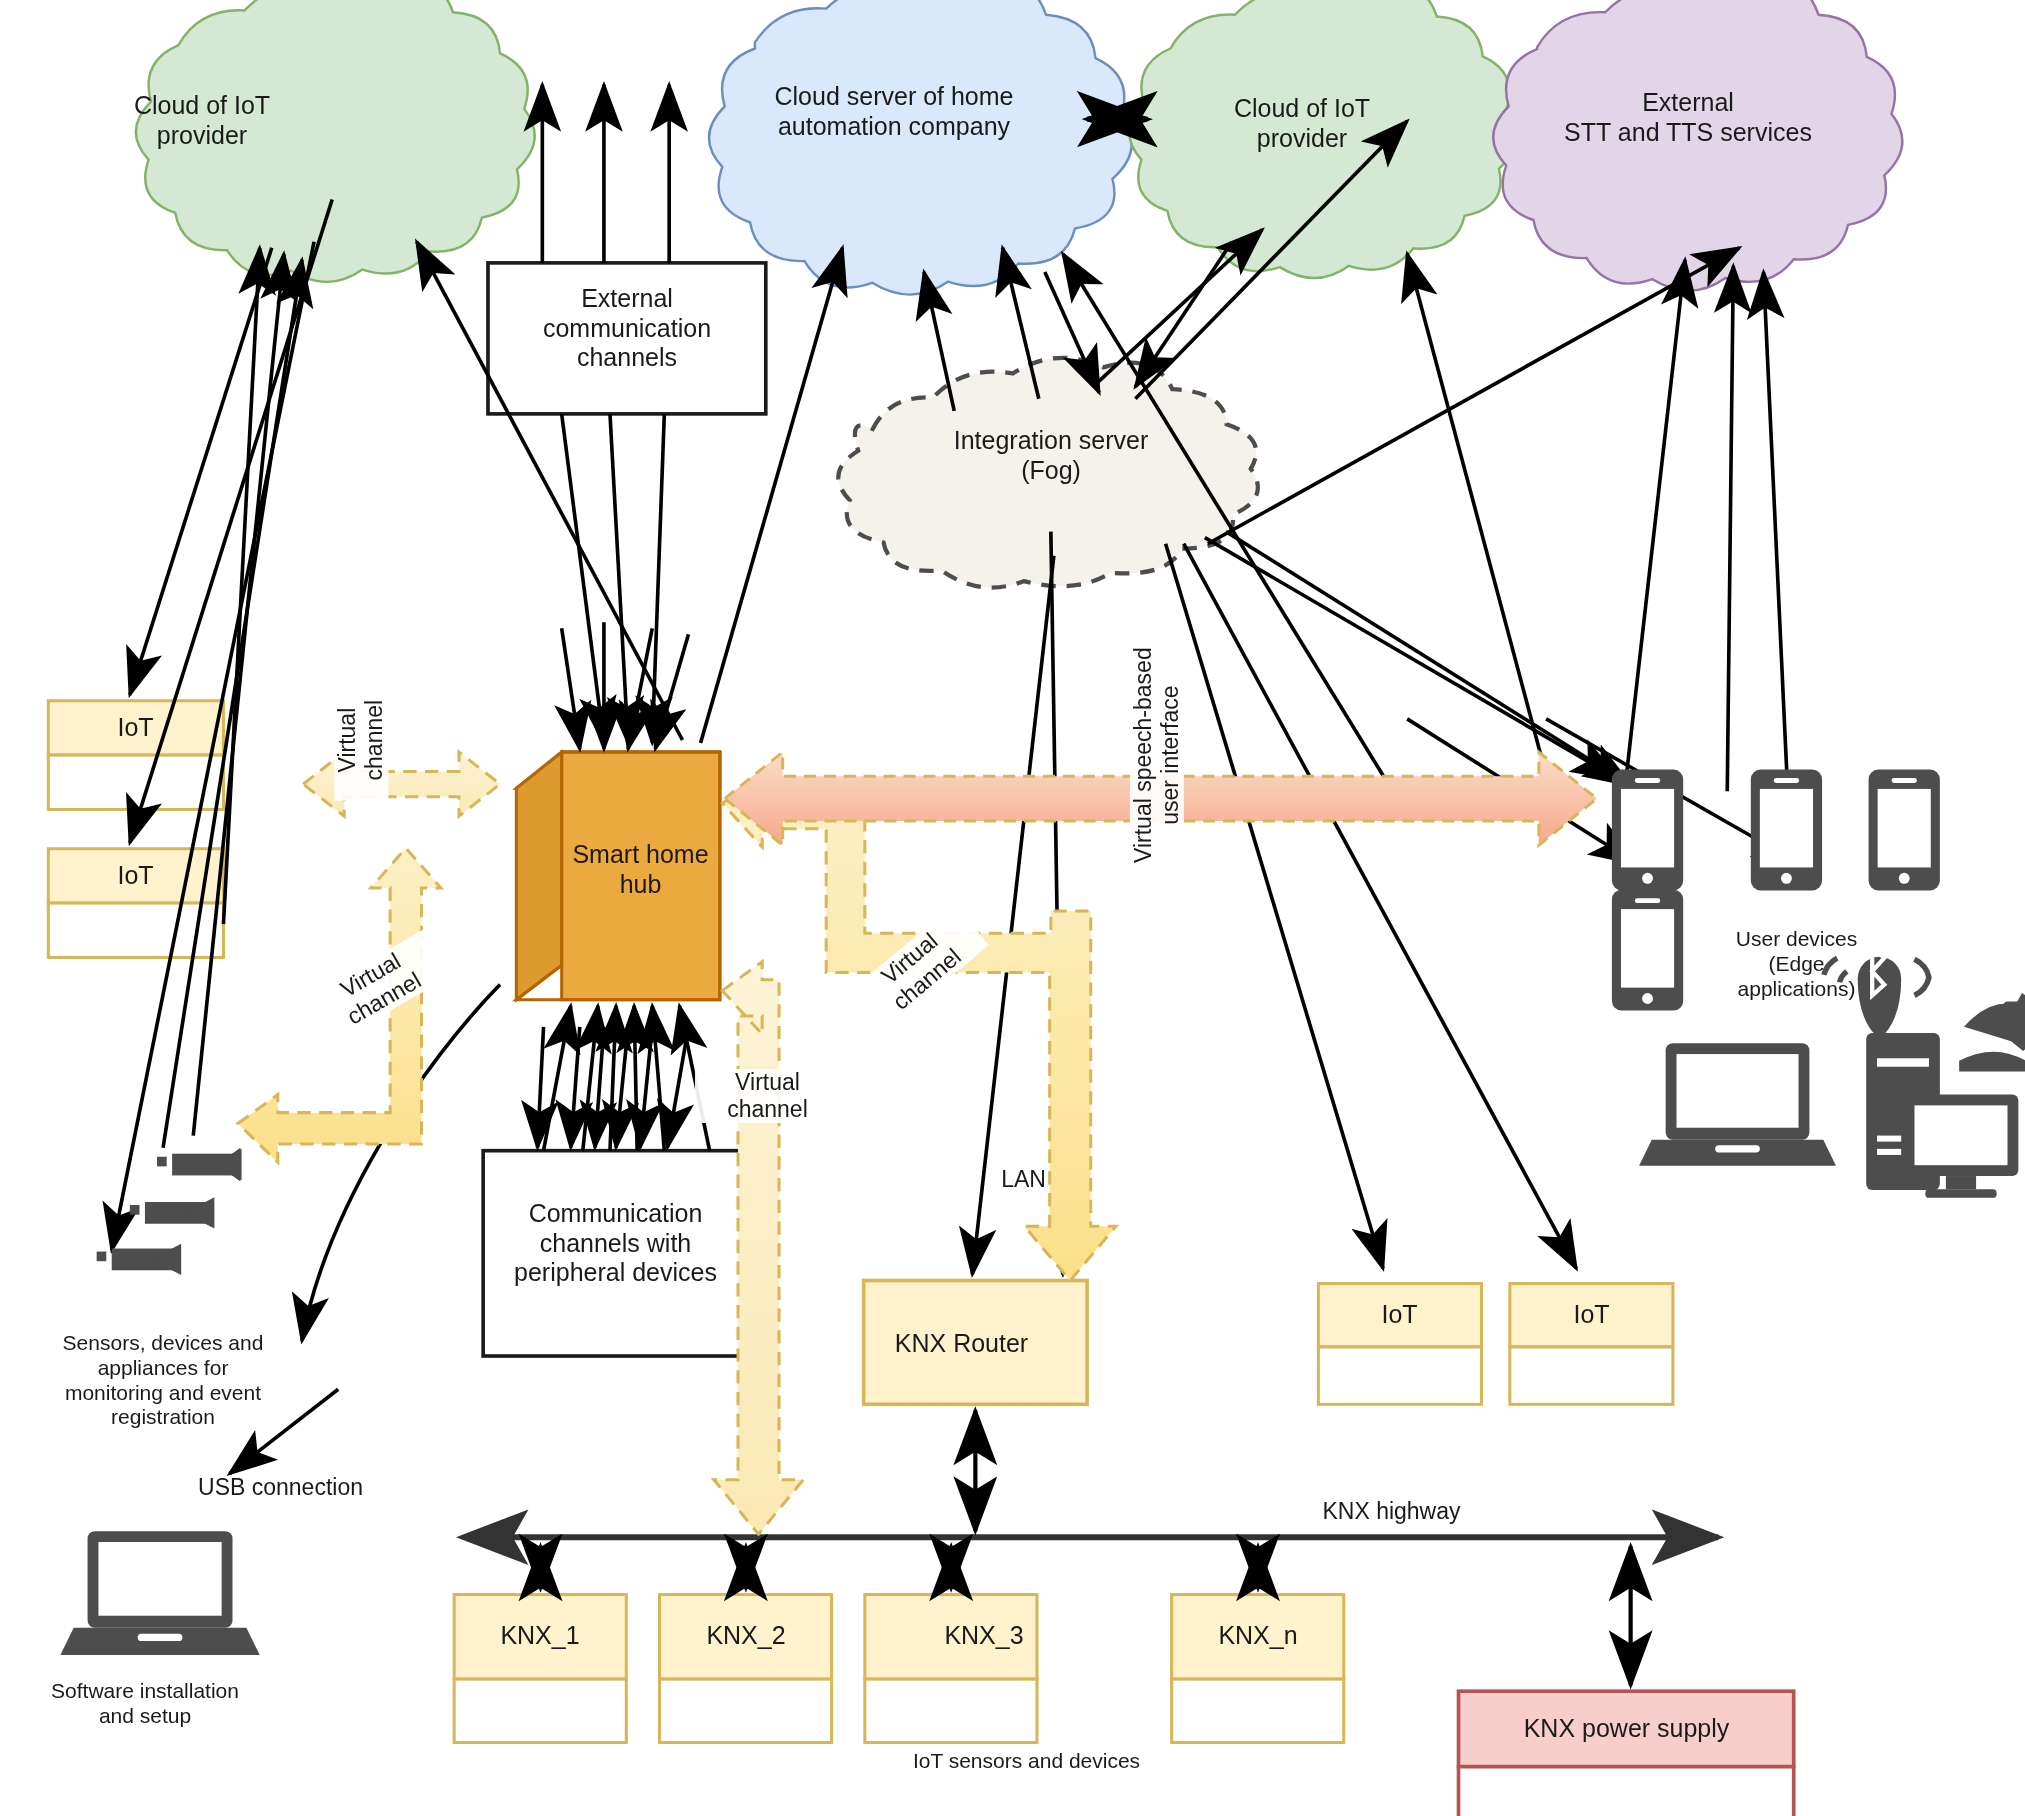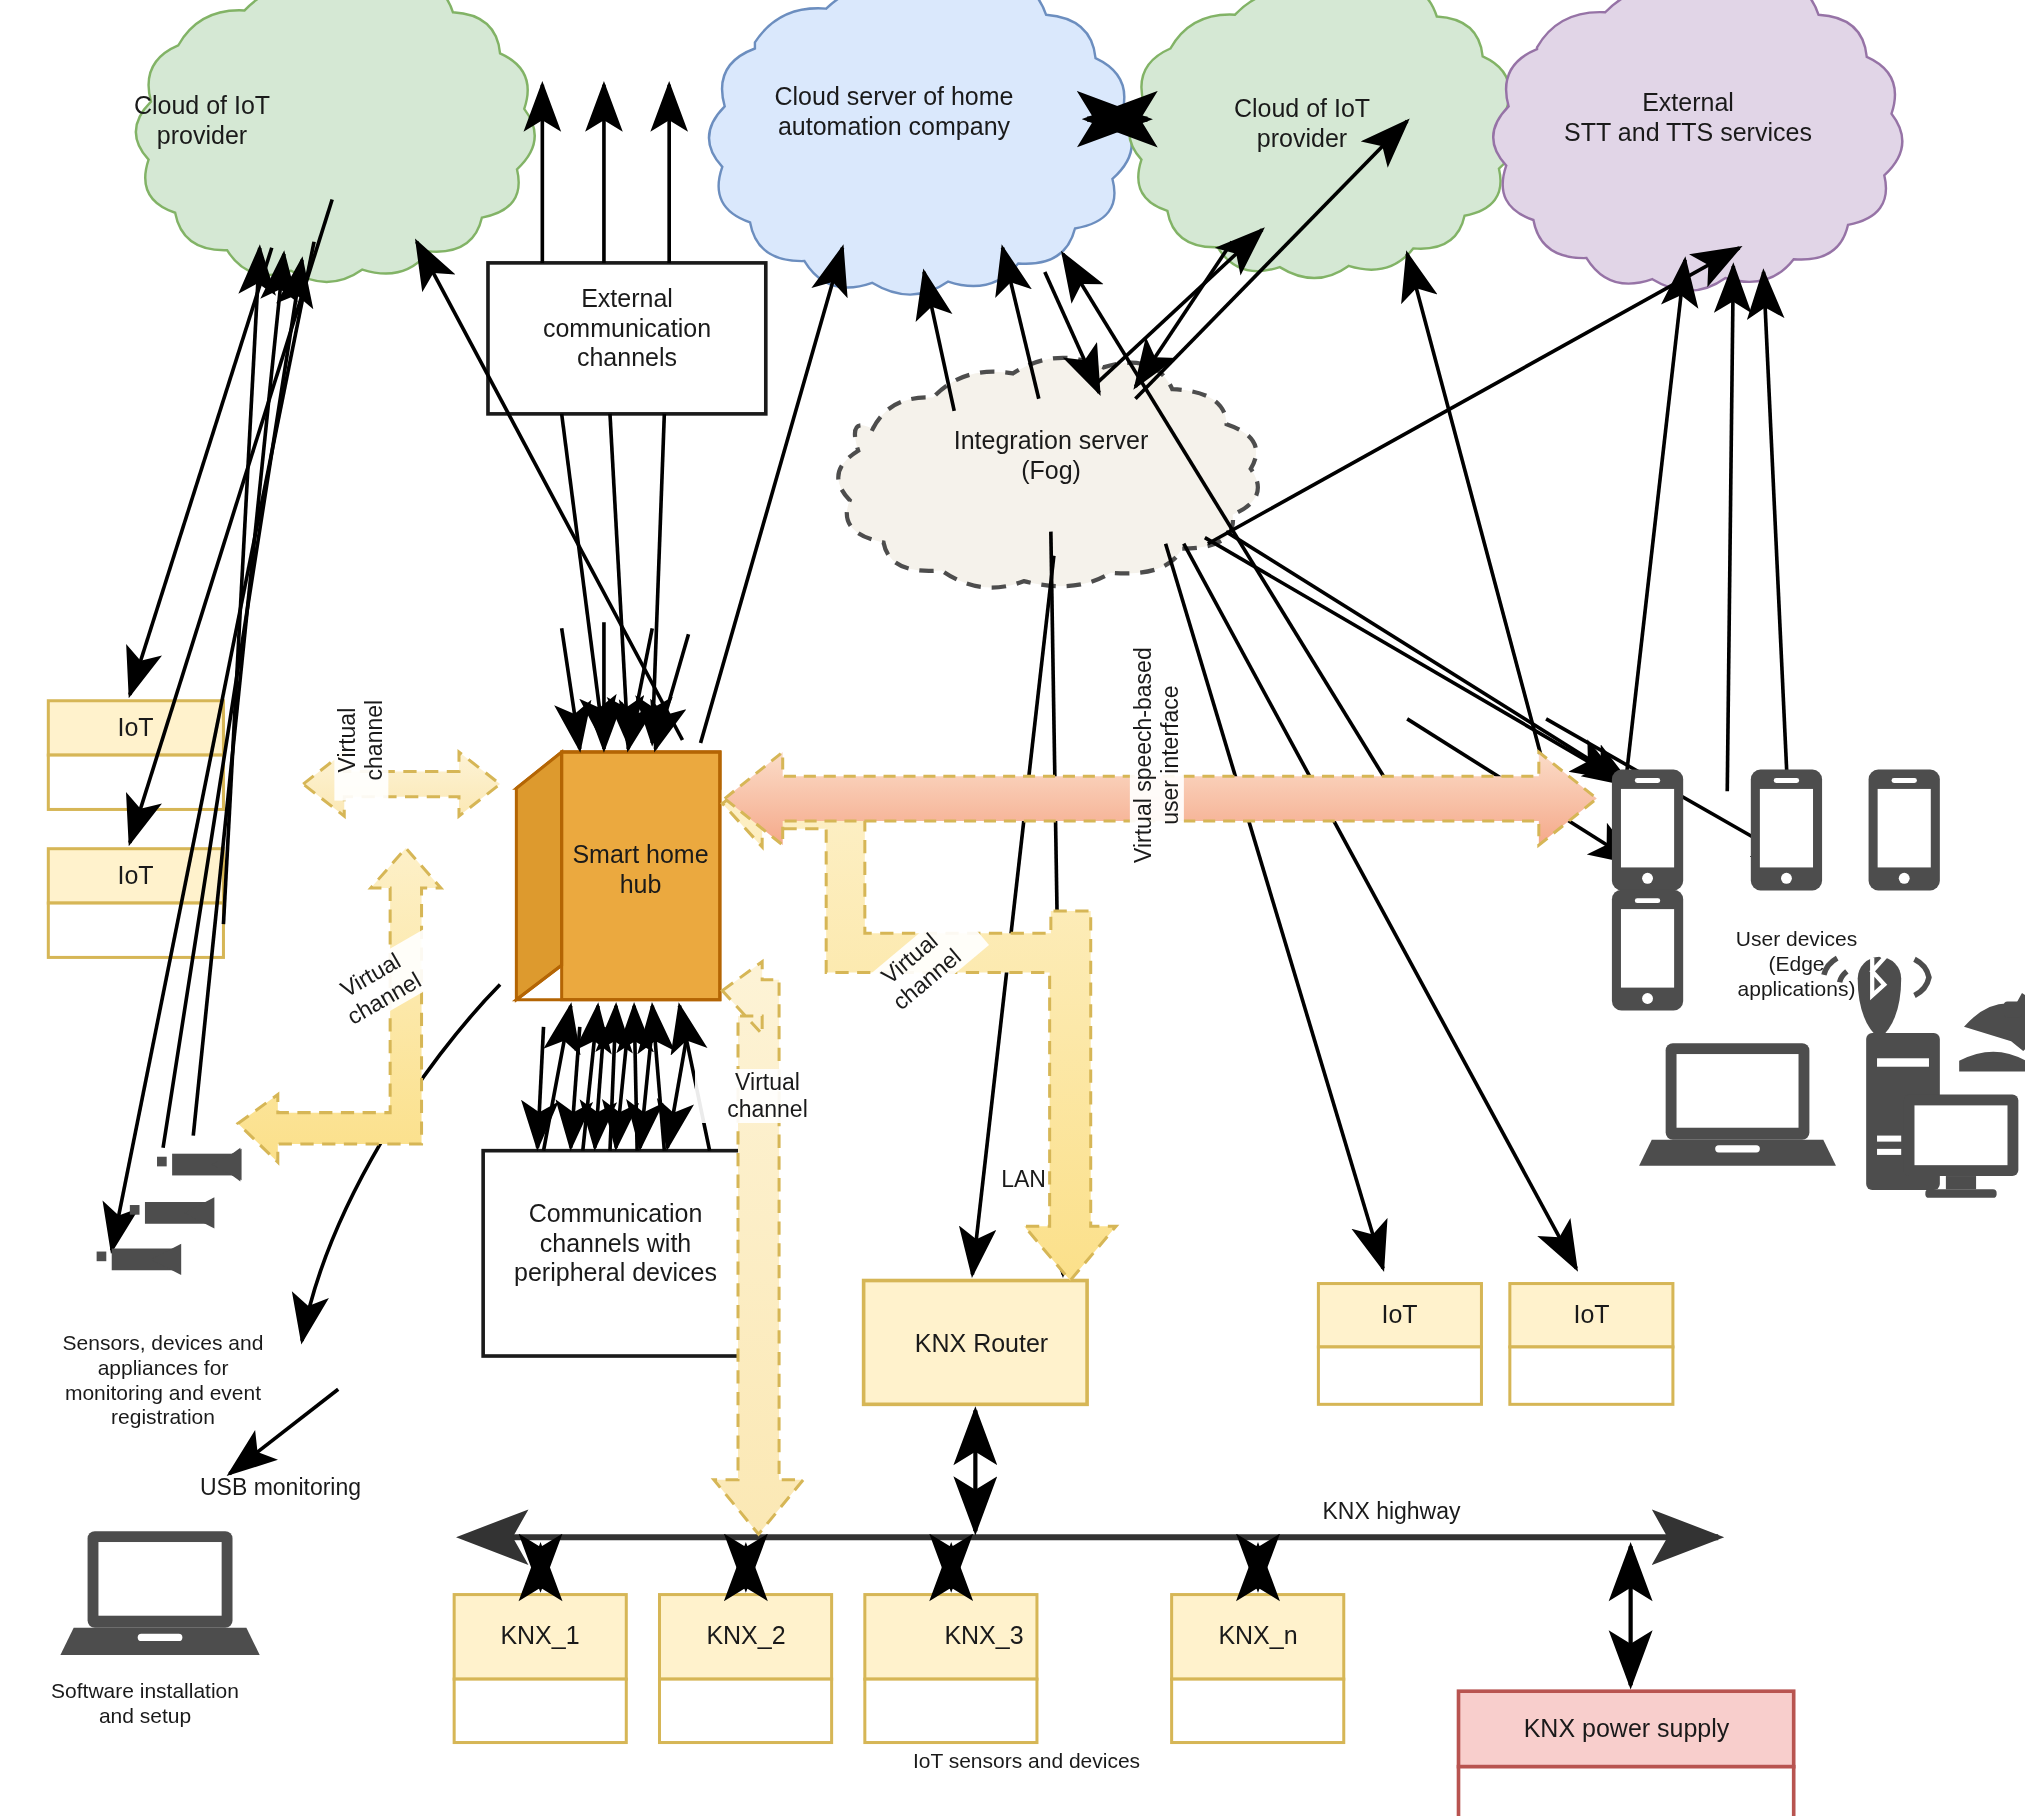--- a/index.html
+++ b/index.html
@@ -348,21 +348,21 @@
 (Fog)</div>
 
   <div class="lbl box-label" style="left:494px;top:284px;width:266px;">External
 communication
 channels</div>
   <div class="lbl box-label" style="left:486px;top:1199px;width:259px;">Communication
 channels with
 peripheral devices</div>
   <div class="lbl box-label" style="left:547px;top:840px;width:187px;">Smart home
 hub</div>
-  <div class="lbl box-label" style="left:867px;top:1329px;width:229px;">KNX Router</div>
+  <div class="lbl box-label" style="left:847px;top:1329px;width:229px;">KNX Router</div>
   <div class="lbl box-label" style="left:1462px;top:1714px;width:329px;">KNX power supply</div>
 
   <div class="lbl box-label" style="left:48px;top:713px;width:175px;">IoT</div>
   <div class="lbl box-label" style="left:48px;top:861px;width:175px;">IoT</div>
   <div class="lbl box-label" style="left:1318px;top:1300px;width:163px;">IoT</div>
   <div class="lbl box-label" style="left:1510px;top:1300px;width:163px;">IoT</div>
 
   <div class="lbl box-label" style="left:454px;top:1621px;width:172px;">KNX_1</div>
   <div class="lbl box-label" style="left:660px;top:1621px;width:172px;">KNX_2</div>
   <div class="lbl box-label" style="left:865px;top:1621px;width:172px;padding-left:33px;">KNX_3</div>
@@ -373,21 +373,21 @@
   <div class="lbl chan wbg" style="left:308px;top:960px;width:139px;transform:rotate(-30deg);transform-origin:center center;">Virtual
 channel</div>
   <div class="lbl chan wbg" style="left:849px;top:942px;width:139px;transform:rotate(-40deg);transform-origin:center center;">Virtual
 channel</div>
   <div class="lbl chan wbg" style="left:695px;top:1069px;width:145px;">Virtual
 channel</div>
   <div class="lbl chan wbg" style="left:1021px;top:728px;width:272px;transform:rotate(-90deg);transform-origin:center center;">Virtual speech-based
 user interface</div>
   <div class="lbl chan" style="left:978px;top:1166px;width:91px;">LAN</div>
   <div class="lbl chan wbg" style="left:1289px;top:1498px;width:205px;">KNX highway</div>
-  <div class="lbl chan" style="left:169px;top:1474px;width:223px;">USB monitoring</div>
+  <div class="lbl chan" style="left:169px;top:1474px;width:223px;">USB connection</div>
 
   <div class="lbl cap" style="left:18px;top:1331px;width:290px;">Sensors, devices and
 appliances for
 monitoring and event
 registration</div>
   <div class="lbl cap" style="left:6px;top:1679px;width:278px;">Software installation
 and setup</div>
   <div class="lbl cap" style="left:1697px;top:927px;width:199px;">User devices
 (Edge
 applications)</div>

